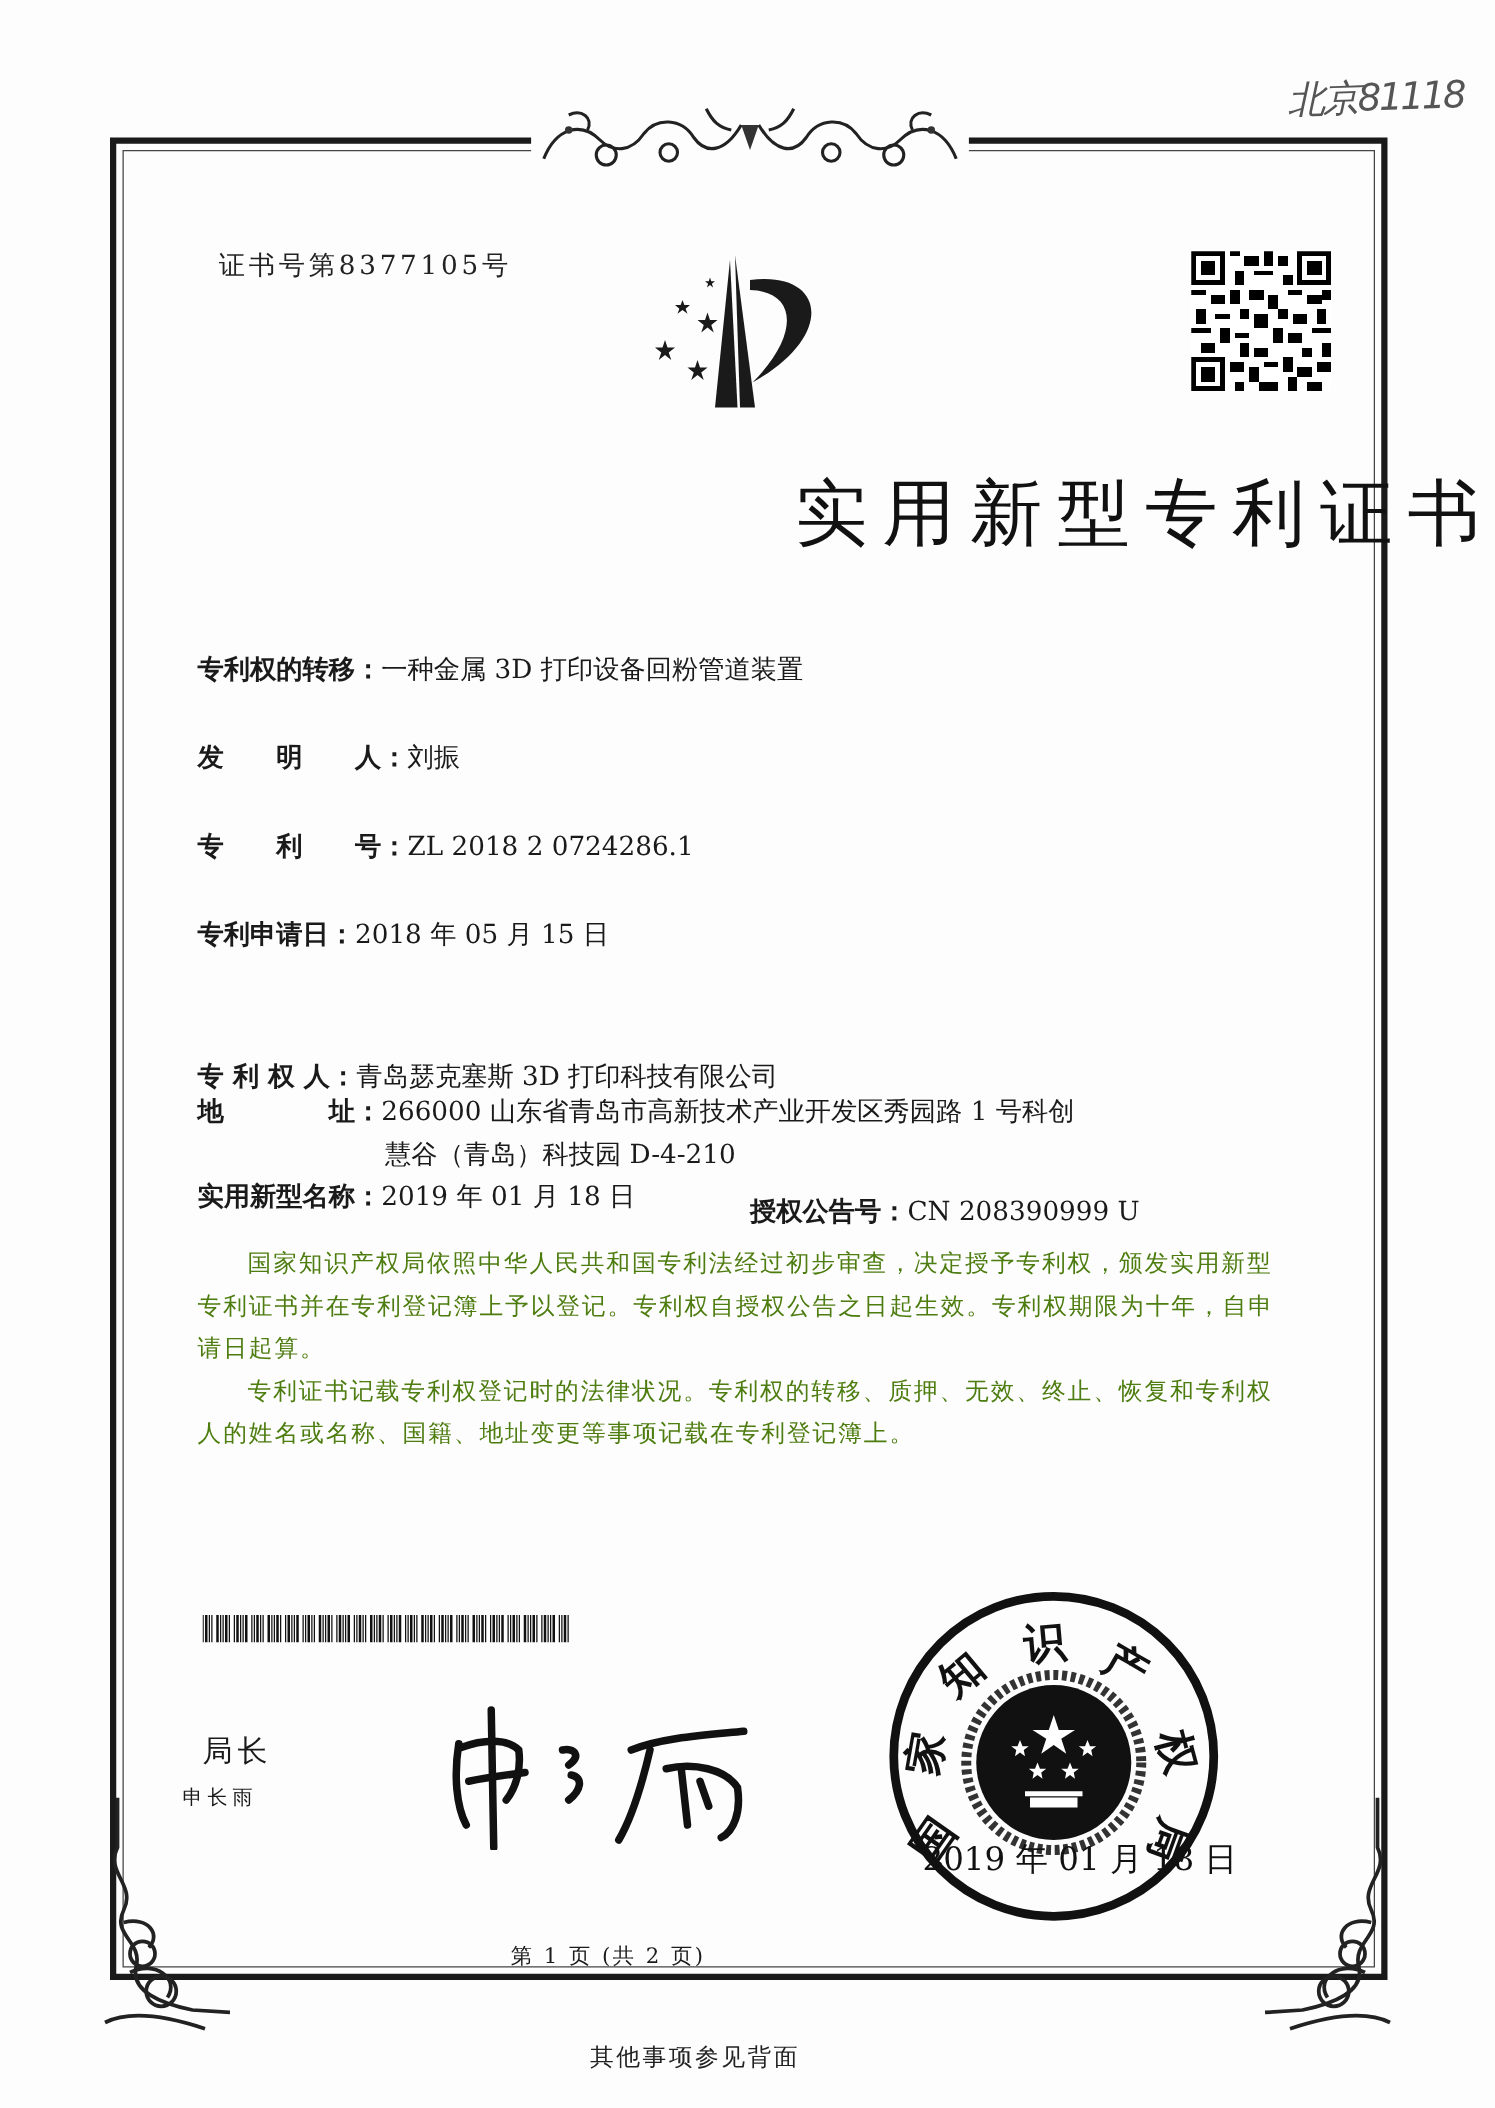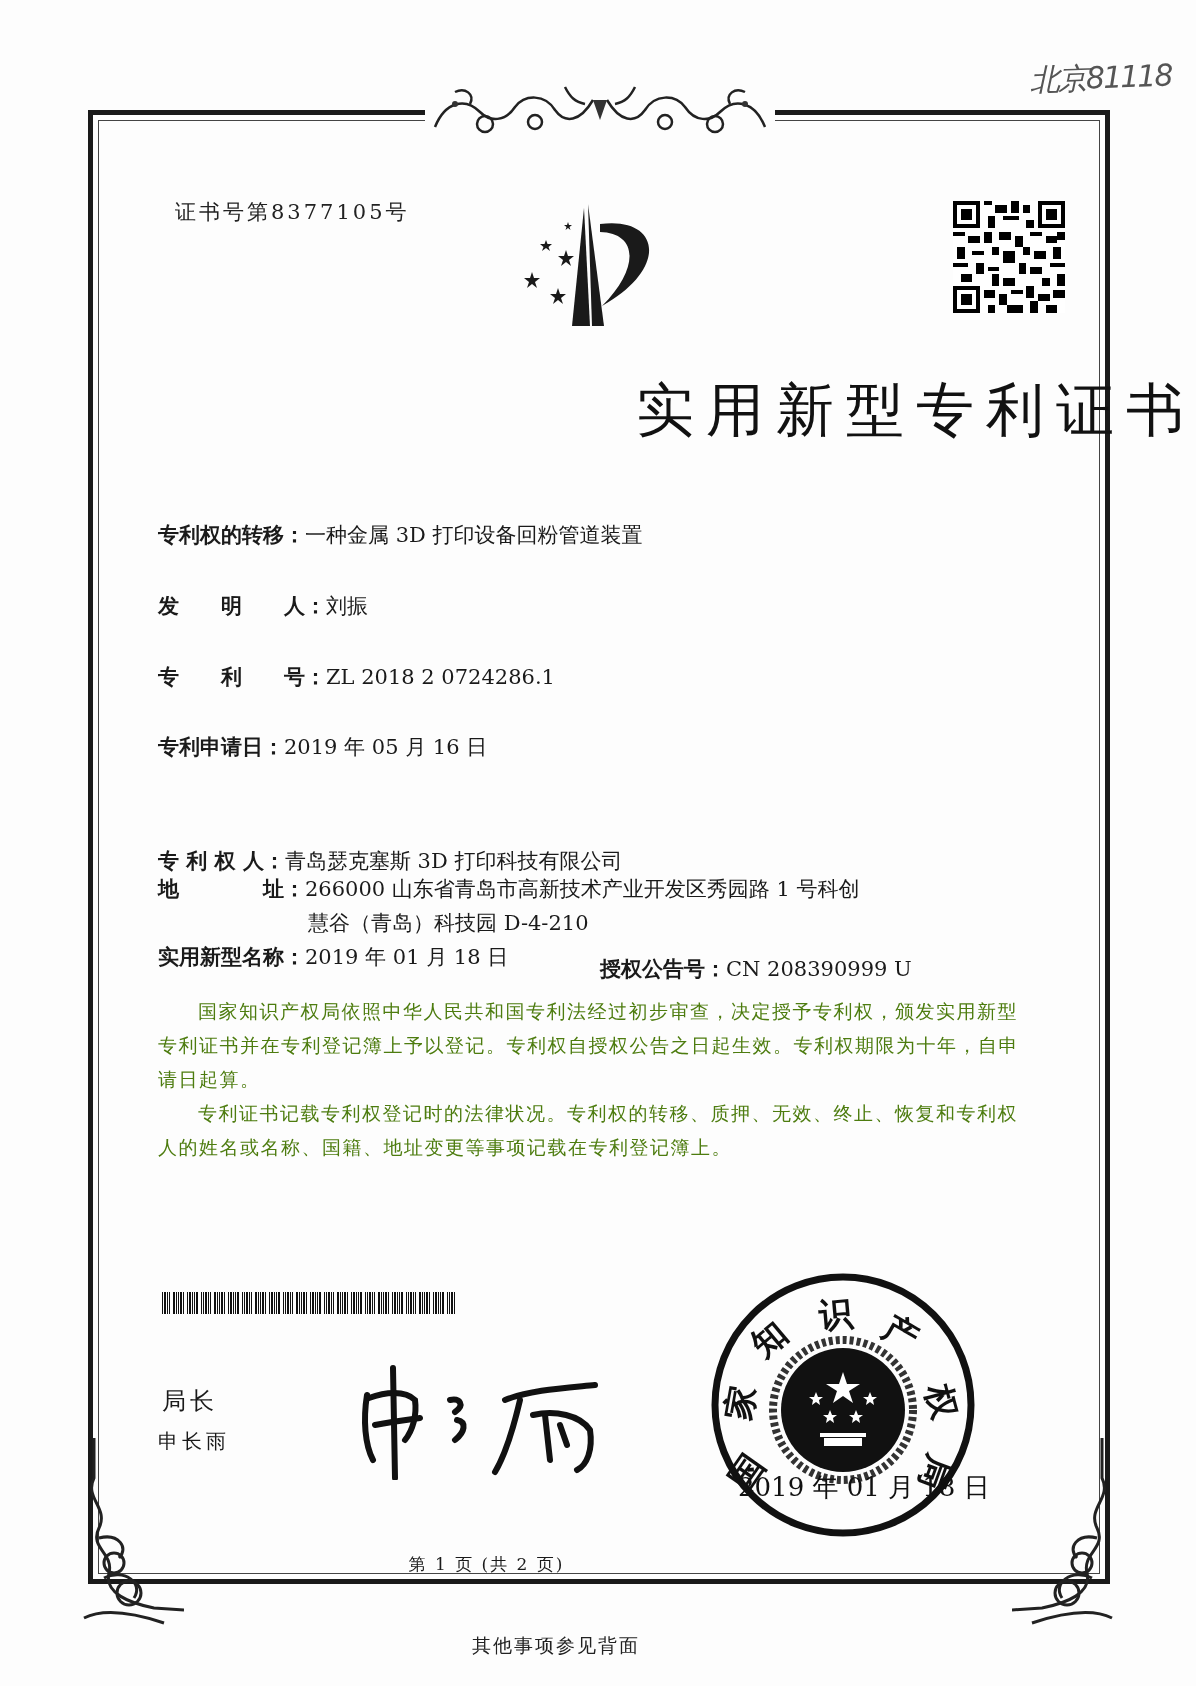--- a/index.html
+++ b/index.html
@@ -37,21 +37,21 @@
   .f-pubno { position: absolute; left: 600px; top: 943px; font-size: 21px; white-space: nowrap; margin-top: 12px; }
   .f-pubno .label { font-family: "DejaVu Sans", sans-serif; font-weight: bold; }
 
   .para { position: absolute; left: 158px; width: 880px; font-size: 19px; line-height: 34px; text-indent: 40px; color: #4d7c0f; letter-spacing: 1.5px; }
   .para-1 { top: 994px; }
   .para-2 { top: 1096px; }
 
   .barcode { position: absolute; left: 162px; top: 1292px; width: 296px; height: 22px; }
 
   .director-title { position: absolute; left: 162px; top: 1385px; font-family: "DejaVu Sans", sans-serif; font-size: 24px; letter-spacing: 4px; }
-  .director-name { position: absolute; left: 158px; top: 1428px; font-family: "DejaVu Sans", sans-serif; font-size: 20px; letter-spacing: 4px; }
+  .director-name { position: absolute; left: 146px; top: 1428px; font-family: "DejaVu Sans", sans-serif; font-size: 16px; letter-spacing: 4px; }
   .signature { position: absolute; left: 355px; top: 1360px; width: 260px; height: 120px; }
 
   .seal { position: absolute; left: 708px; top: 1270px; width: 270px; height: 270px; }
   .seal-date { position: absolute; left: 738px; top: 1470px; font-size: 26px; color: #111; letter-spacing: 0px; }
 
   .page-num { position: absolute; left: 0; width: 1013px; top: 1553px; text-align: center; font-size: 17px; letter-spacing: 2px; padding-left: 0px; }
   .page-num span { margin-left: -40px; }
   .footer-note { position: absolute; left: 472px; top: 1633px; font-size: 19px; letter-spacing: 2px; color: #222; }
 </style>
 </head>
@@ -182,21 +182,21 @@
 <div class="field f-name">
   <span class="label">专利权的转移：</span><span class="value">一种金属 3D 打印设备回粉管道装置</span>
 </div>
 <div class="field f-inventor">
   <span class="label">发　　明　　人：</span><span class="value">刘振</span>
 </div>
 <div class="field f-patno">
   <span class="label">专　　利　　号：</span><span class="value">ZL 2018 2 0724286.1</span>
 </div>
 <div class="field f-appdate">
-  <span class="label">专利申请日：</span><span class="value">2019 年 05 月 16 日</span>
+  <span class="label">专利申请日：</span><span class="value">2018 年 05 月 15 日</span>
 </div>
 <div class="field f-owner">
   <span class="label">专 利 权 人：</span><span class="value">青岛瑟克塞斯 3D 打印科技有限公司</span>
 </div>
 <div class="field f-address">
   <span class="label">地　　　　址：</span><span class="value">266000 山东省青岛市高新技术产业开发区秀园路 1 号科创</span>
   <span class="line2">慧谷（青岛）科技园 D-4-210</span>
 </div>
 <div class="field f-pubdate">
   <span class="label">实用新型名称：</span><span class="value">2019 年 01 月 18 日</span>

